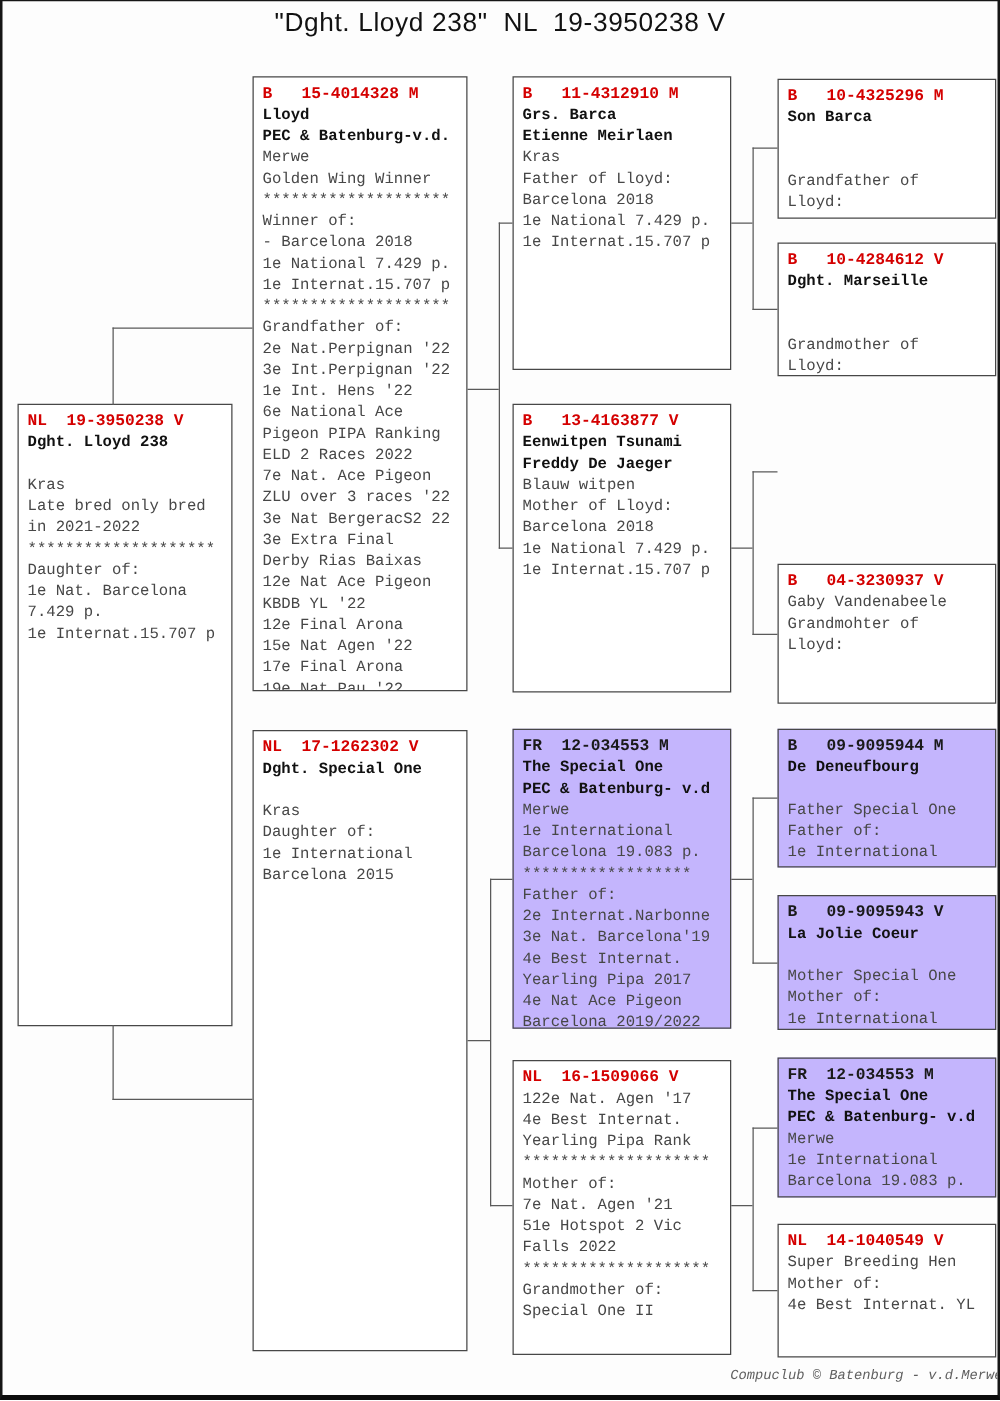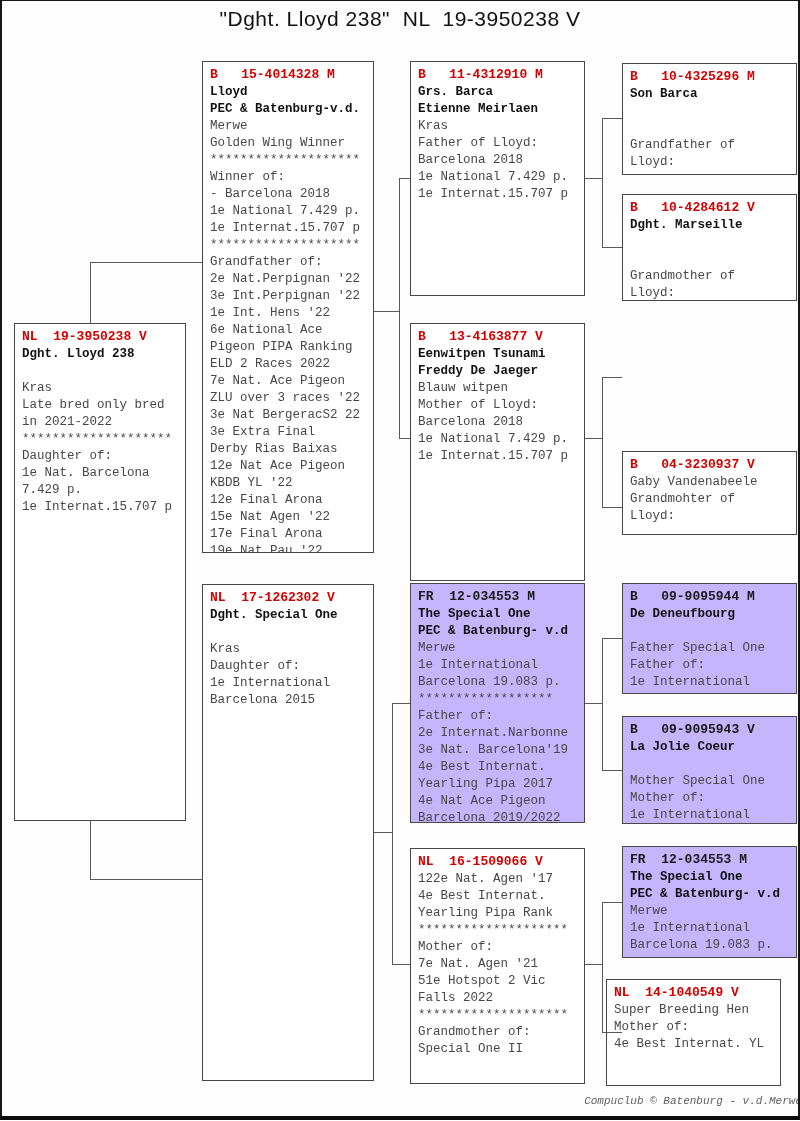--- a/index.html
+++ b/index.html
@@ -112,21 +112,21 @@
     <div class="ring">B   11-4312910 M</div>
     <div class="bname">Grs. Barca
 Etienne Meirlaen</div>
     <div class="bdetails">Kras
 Father of Lloyd:
 Barcelona 2018
 1e National 7.429 p.
 1e Internat.15.707 p</div>
   </div>
 
-  <div class="box" style="left:408px;top:322px;width:175px;height:258px">
+  <div class="box" style="left:408px;top:322px;width:175px;height:231px">
     <div class="ring">B   13-4163877 V</div>
     <div class="bname">Eenwitpen Tsunami
 Freddy De Jaeger</div>
     <div class="bdetails">Blauw witpen
 Mother of Lloyd:
 Barcelona 2018
 1e National 7.429 p.
 1e Internat.15.707 p</div>
   </div>
 
@@ -174,21 +174,21 @@
   <div class="box" style="left:620px;top:193px;width:175px;height:107px">
     <div class="ring">B   10-4284612 V</div>
     <div class="bname">Dght. Marseille</div>
     <div class="bdetails">
 
 Grandmother of
 Lloyd:</div>
   </div>
 
 
-  <div class="box" style="left:620px;top:450px;width:175px;height:84px">
+  <div class="box" style="left:620px;top:450px;width:175px;height:112px">
     <div class="ring">B   04-3230937 V</div>
     <div class="bdetails">Gaby Vandenabeele
 Grandmohter of
 Lloyd:</div>
   </div>
 
   <div class="box pink" style="left:620px;top:582px;width:175px;height:111px">
     <div class="ring dark">B   09-9095944 M</div>
     <div class="bname">De Deneufbourg</div>
     <div class="bdetails">
@@ -208,21 +208,21 @@
 
   <div class="box pink" style="left:620px;top:845px;width:175px;height:112px">
     <div class="ring dark">FR  12-034553 M</div>
     <div class="bname">The Special One
 PEC &amp; Batenburg- v.d</div>
     <div class="bdetails">Merwe
 1e International
 Barcelona 19.083 p.</div>
   </div>
 
-  <div class="box" style="left:604px;top:978px;width:175px;height:107px">
+  <div class="box" style="left:620px;top:978px;width:175px;height:107px">
     <div class="ring">NL  14-1040549 V</div>
     <div class="bdetails">Super Breeding Hen
 Mother of:
 4e Best Internat. YL</div>
   </div>
 
   <div class="cl" style="left:88px;top:261px;width:112px;height:1px"></div>
   <div class="cl" style="left:88px;top:261px;width:1px;height:62px"></div>
   <div class="cl" style="left:88px;top:819px;width:1px;height:60px"></div>
   <div class="cl" style="left:88px;top:878px;width:112px;height:1px"></div>

